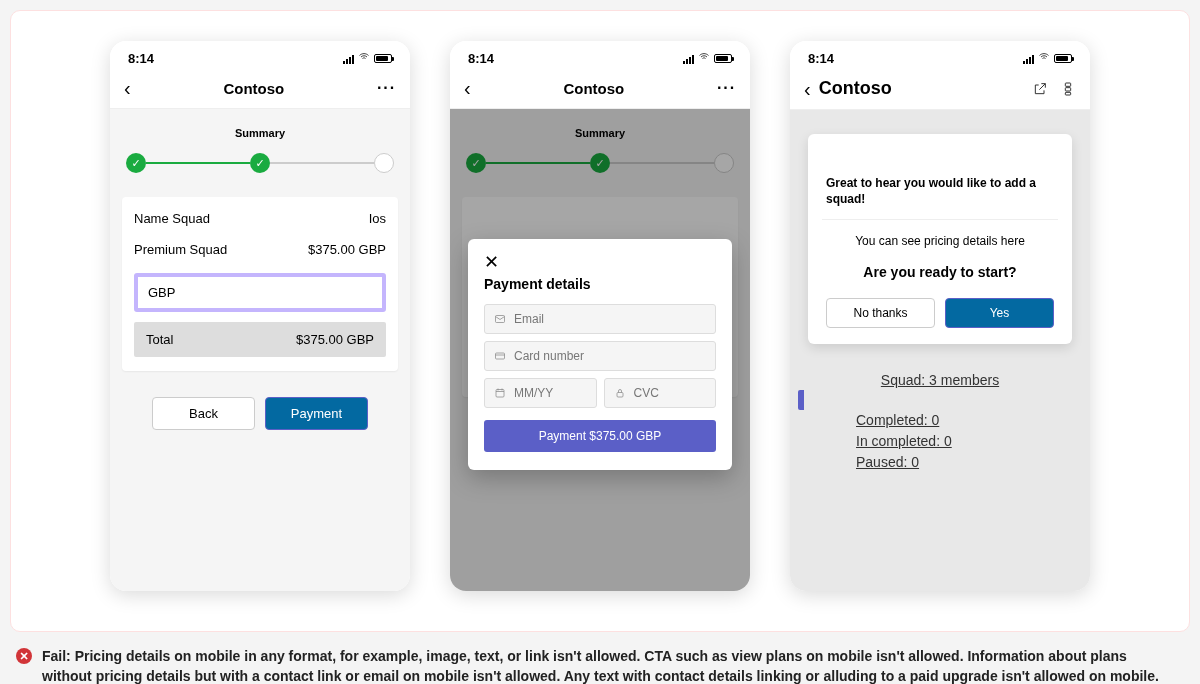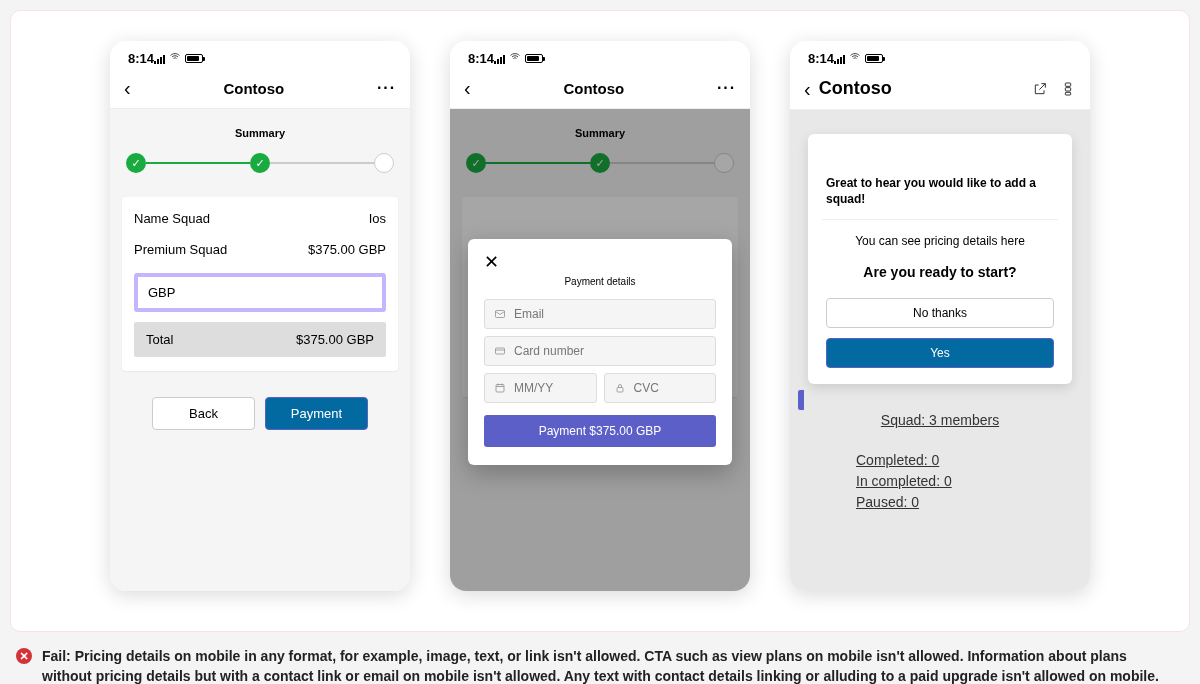--- a/index.html
+++ b/index.html
@@ -19,21 +19,21 @@
     height: 550px;
     background: #fff;
     border-radius: 16px;
     box-shadow: 0 4px 20px rgba(0,0,0,0.15);
     overflow: hidden;
     position: relative;
     display: flex;
     flex-direction: column;
   }
   .statusbar {
-    display: flex; justify-content: flex-start; align-items: center;
+    display: flex; justify-content: space-between; align-items: center;
     padding: 10px 18px 4px; font-size: 13px; font-weight: 600; background: #fff;
     position: relative; z-index: 5;
   }
   .statusbar .right { display: flex; gap: 4px; align-items: center; }
   .navbar {
     display: flex; justify-content: space-between; align-items: center;
     padding: 8px 14px 10px; border-bottom: 1px solid #eee; background: #fff;
     position: relative; z-index: 5;
   }
   .navbar .title { font-size: 15px; font-weight: 600; }
@@ -61,37 +61,37 @@
   .btn.dim { background: #4b4f9f; color: #ddd; border-color: #4b4f9f; }
   .btn.dim-outline { background: #bbb; color: #555; border-color: #999; }
 
   
   .modal {
     position: absolute; left: 18px; right: 18px; top: 130px; background: #fff;
     border-radius: 6px; box-shadow: 0 8px 24px rgba(0,0,0,0.25);
     padding: 14px 16px 18px; z-index: 3;
   }
   .modal .close { font-size: 18px; line-height: 1; cursor: pointer; }
-  .modal h3 { text-align: center; font-size: 10px; font-weight: 400; margin: 4px 0 12px; }
+  .modal h3 { text-align: left; font-size: 14px; font-weight: 700; margin: 4px 0 12px; }
   .field { display: flex; align-items: center; gap: 8px; border: 1px solid #ddd; background: #f5f5f5; border-radius: 3px; padding: 7px 9px; font-size: 12px; color: #777; margin-bottom: 7px; }
   .field-row { display: flex; gap: 7px; }
   .field-row .field { flex: 1; margin-bottom: 0; }
   .pay-btn { background: #5b5fc7; color: #fff; text-align: center; padding: 9px 0; border-radius: 3px; font-size: 12px; margin-top: 12px; cursor: pointer; }
 
   
   .content3 { background: #e8e8e8; }
   .dialog3 {
     background: #fff; border-radius: 6px; margin: 10px 6px 14px; padding: 18px 18px 16px;
     box-shadow: 0 4px 12px rgba(0,0,0,0.12); position: relative; z-index: 3;
   }
   .dialog3 h3 { font-size: 12px; font-weight: 700; margin-bottom: 12px; line-height: 1.35; margin-top: 23px; }
   .dialog3 hr { border: none; border-top: 1px solid #eee; margin: 10px -4px 14px; }
   .dialog3 .sub { font-size: 12px; text-align: center; margin-bottom: 16px; }
   .dialog3 h4 { font-size: 14px; font-weight: 700; text-align: center; margin-bottom: 18px; }
-  .dialog3 .btns { display: flex; gap: 10px; flex-direction: column; }
+  .dialog3 .btns { display: flex; gap: 10px; }
   .dialog3 .btns .btn { font-size: 12px; padding: 7px 0; }
   .bg-card { margin: 0 8px; padding: 14px 16px; font-size: 14px; color: #333; text-decoration: underline; }
   .bg-card .squad-line { text-align: center; margin-bottom: 22px; }
   .bg-card .stats { font-size: 14px; line-height: 1.5; padding-left: 30px; }
   .bg-edge { position: absolute; left: 8px; top: 280px; width: 6px; height: 20px; background: #5b5fc7; border-radius: 2px 0 0 2px; z-index: 1; }
 
   .caption-row { display: flex; align-items: flex-start; gap: 10px; margin-top: 14px; padding: 0 6px; max-width: 1160px; }
   .fail-icon { width: 16px; height: 16px; border-radius: 50%; background: #d13438; color: #fff; font-size: 11px; display: flex; align-items: center; justify-content: center; flex-shrink: 0; margin-top: 2px; font-weight: 700; }
   .caption { font-size: 14px; font-weight: 600; line-height: 1.45; color: #222; }
 

